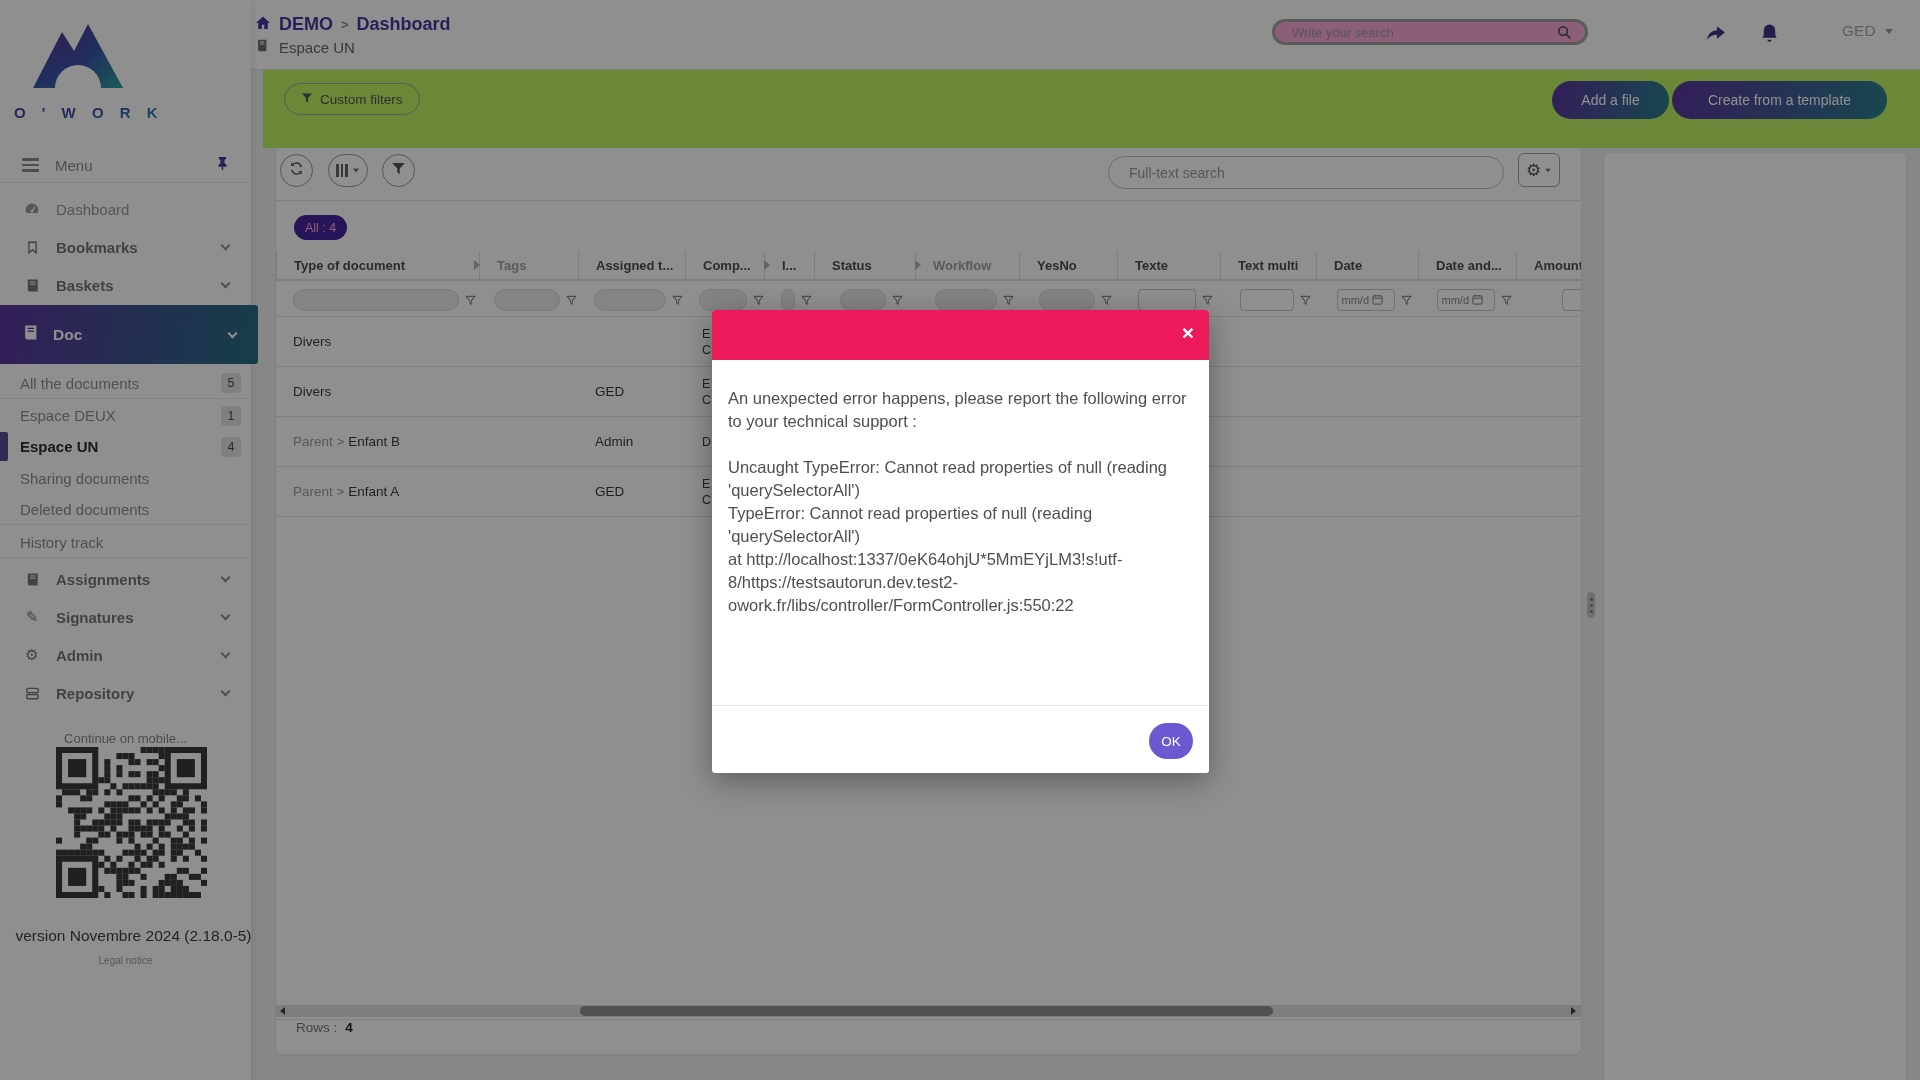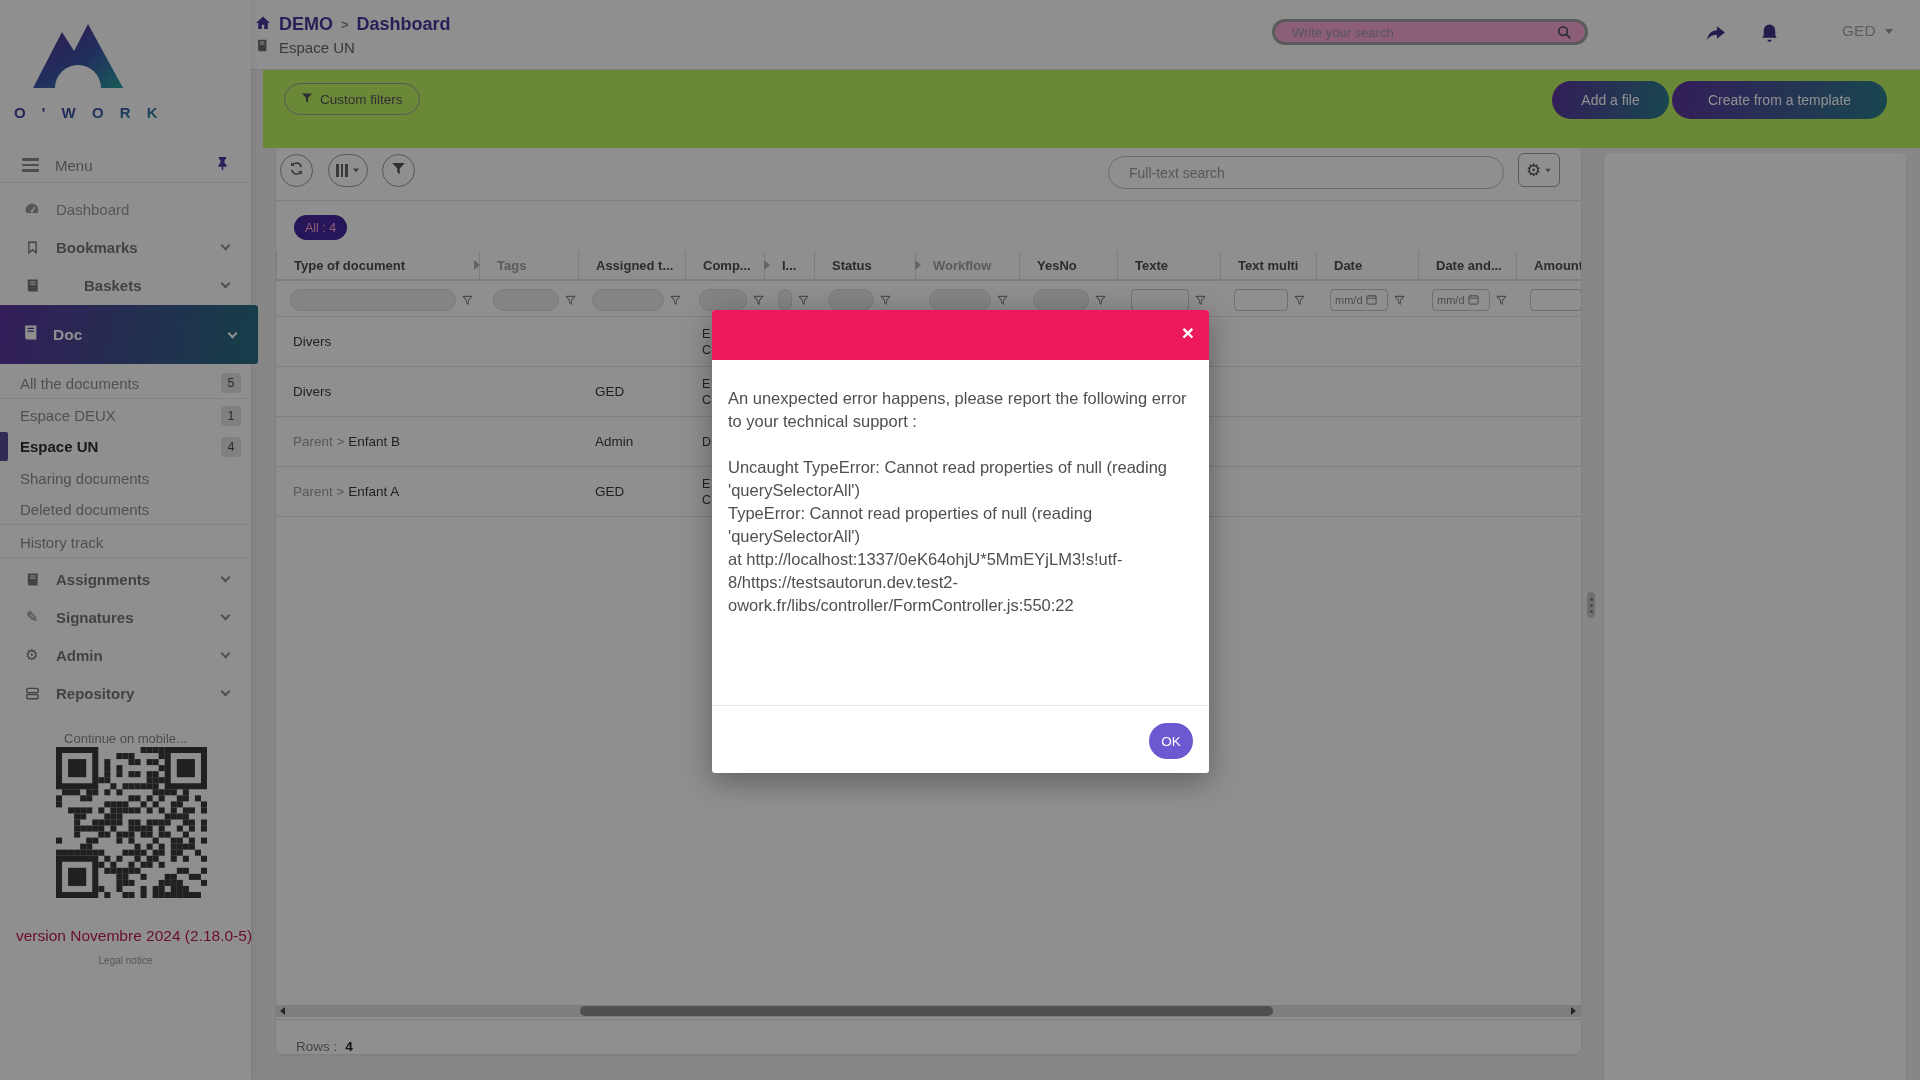--- a/index.html
+++ b/index.html
@@ -45,21 +45,21 @@
   #doc-item .lbl { margin-left:14px; color:#fff; font-weight:bold; font-size:15.5px; }
   #doc-item .chev { border-color:#fff; }
   .sub { position:absolute; left:0; width:251px; height:31px; display:flex; align-items:center; padding:0 10px 0 20px; cursor:pointer; }
   .sub .lbl { font-size:15px; color:#8f8f8f; }
   .sub.active .lbl { color:#2f2f2f; font-weight:bold; }
   .sub .badge { margin-left:auto; min-width:20px; height:20px; border-radius:4px; background:#e4e4e4; color:#4a4a4a; font-size:12.5px; display:flex; align-items:center; justify-content:center; padding:0 4px; }
   .sub .marker { position:absolute; left:0; top:1px; bottom:1px; width:8px; background:#5b4d9a; border-radius:0 2px 2px 0; }
   .glyph { font-family:"DejaVu Sans", sans-serif; color:#777; }
   #mobile-note { position:absolute; left:0; top:731px; width:251px; text-align:center; color:#8a8a8a; font-size:13px; }
   #qr { position:absolute; left:56px; top:747px; width:151px; height:151px; background:#fff; }
-  #version { position:absolute; left:16px; top:927px; width:251px; color:#be185d; font-size:15.5px; }
+  #version { position:absolute; left:8px; top:927px; width:251px; text-align:center; color:#404040; font-size:15.5px; }
   #legal { position:absolute; left:0; top:955px; width:251px; text-align:center; color:#9a9a9a; font-size:10px; cursor:pointer; }
 
   
   #card { left:276px; top:148px; width:1305px; height:906px; background:#fff; border-radius:6px; box-shadow:0 1px 3px rgba(0,0,0,.08); overflow:hidden; }
   .circ-btn { position:absolute; top:6px; width:33px; height:33px; border-radius:50%; border:1px solid #989898; background:#fff; display:flex; align-items:center; justify-content:center; cursor:pointer; }
   .cols-ico { display:flex; gap:2px; align-items:center; }
   .cols-ico i { width:2.5px; height:13px; background:#666; }
   .tri-down { width:0; height:0; border-left:4px solid transparent; border-right:4px solid transparent; border-top:5px solid #777; }
   .tri-right { width:0; height:0; border-top:5px solid transparent; border-bottom:5px solid transparent; border-left:6px solid #b3b3b3; }
   #fulltext { position:absolute; left:832px; top:8px; width:396px; height:33px; border:1px solid #bdbdbd; border-radius:17px; background:#fff; }
@@ -67,34 +67,34 @@
   #fulltext input::placeholder { color:#9b9b9b; }
   #gear-btn { position:absolute; left:1242px; top:5px; width:42px; height:34px; border:1px solid #9f9f9f; border-radius:6px; background:#fff; display:flex; align-items:center; justify-content:center; gap:3px; cursor:pointer; }
   #card-div1 { position:absolute; left:0; top:52px; width:1305px; border-top:1px solid #e5e5e5; }
   #all-pill { position:absolute; left:18px; top:67px; height:25px; padding:0 11px; border-radius:13px; background:#45279f; color:#f9a8d4; font-size:12.5px; display:flex; align-items:center; cursor:pointer; }
   #thead { position:absolute; left:0; top:103px; height:28px; display:flex; }
   .hcell { height:28px; border-left:1px solid #e0e0e0; padding-left:17px; display:flex; align-items:center; font-size:13px; font-weight:bold; color:#4f4f4f; white-space:nowrap; overflow:hidden; }
   .hcell.muted { color:#a3a3a3; }
   #thead-border { position:absolute; left:0; top:131px; width:1305px; border-top:2px solid #e0e0e0; }
   .harrow { position:absolute; top:112px; z-index:2; }
   #tfilter { position:absolute; left:0; top:136px; height:32px; display:flex; }
-  .fcell { display:flex; align-items:center; gap:6px; padding-left:14px; }
+  .fcell { display:flex; align-items:center; gap:6px; padding-left:14px;justify-content:center; }
   .fpill { height:22px; background:#ececec; border:1px solid #dadada; border-radius:11px; }
   .finput { height:22px; background:#fff; border:1px solid #c9c9c9; border-radius:4px; }
   .fdate { height:22px; background:#fff; border:1px solid #c9c9c9; border-radius:4px; display:flex; align-items:center; gap:3px; padding:0 4px; color:#8a8a8a; font-size:11px; }
   #tfilter-border { position:absolute; left:0; top:168px; width:1305px; border-top:1px solid #e6e6e6; }
   #tbody { position:absolute; left:0; top:169px; width:1380px; }
   .trow { display:flex; height:50px; border-bottom:1px solid #e3e3e3; align-items:center; cursor:pointer; }
   .tcell { font-size:13.5px; color:#3c3c3c; padding-left:17px; white-space:nowrap; overflow:hidden; }
   .muted-prefix { color:#9e9e9e; }
   .fraglines { line-height:16px; font-size:12.5px; color:#3c3c3c; }
   #hscroll { position:absolute; left:0; top:857px; width:1305px; height:12px; background:#e0e0e0; }
   #hthumb { position:absolute; left:304px; top:1px; width:693px; height:10px; background:#8f8f8f; border-radius:5px; cursor:pointer; }
   .scroll-arrow { position:absolute; top:1px; cursor:pointer; }
-  #card-footer { position:absolute; left:0; top:871px; width:1305px; height:35px; border-top:1px solid #e5e5e5; display:flex; align-items:flex-end; padding-left:20px; gap:8px; }
+  #card-footer { position:absolute; left:0; top:871px; width:1305px; height:35px; border-top:1px solid #e5e5e5; display:flex; align-items:flex-start; padding-left:20px; gap:8px; }
   #rows-label { color:#777; font-size:13.5px; }
   #rows-count { color:#222; font-size:13.5px; font-weight:bold; }
 
   
   #right-panel { left:1604px; top:153px; width:302px; height:927px; background:#fff; border-radius:6px 6px 0 0; box-shadow:0 1px 3px rgba(0,0,0,.08); }
   #drag-handle { left:1587px; top:592px; width:8px; height:26px; border-radius:4px; background:#c6c6c6; display:flex; flex-direction:column; align-items:center; justify-content:center; gap:3px; cursor:pointer; }
   #drag-handle i { width:3px; height:3px; border-radius:50%; background:#7d7d7d; }
 
   
   #dim { left:0; top:0; width:1920px; height:1080px; background:rgba(0,0,0,.44); z-index:50; }
@@ -439,21 +439,21 @@
         </div>
         <div class="srow" style="top: 228px; height: 38px;">
           <span class="ic">
             <svg viewBox="0 0 16 16" width="13" height="15">
               <path d="M3.5 1.5h9v13L8 10.7l-4.5 3.8z" fill="none" stroke="#777" stroke-width="1.7"></path>
             </svg>
           </span>
           <span class="lbl">Bookmarks</span>
           <span class="chev"></span>
         </div>
-        <div class="srow" style="top: 266px; height: 38px; gap: 28px;">
+        <div class="srow" style="top: 266px; height: 38px;">
           <span class="ic">
             <svg viewBox="0 0 16 16" width="15" height="15">
               <path d="M3 1.5h10.5v13H4.8A1.9 1.9 0 0 1 3 12.6z" fill="#777"></path>
               <path d="M5.3 4.2h6M5.3 6.6h6" stroke="#fff" stroke-width="1.2"></path>
             </svg>
           </span>
           <span class="lbl">Baskets</span>
           <span class="chev"></span>
         </div>
       </div>

